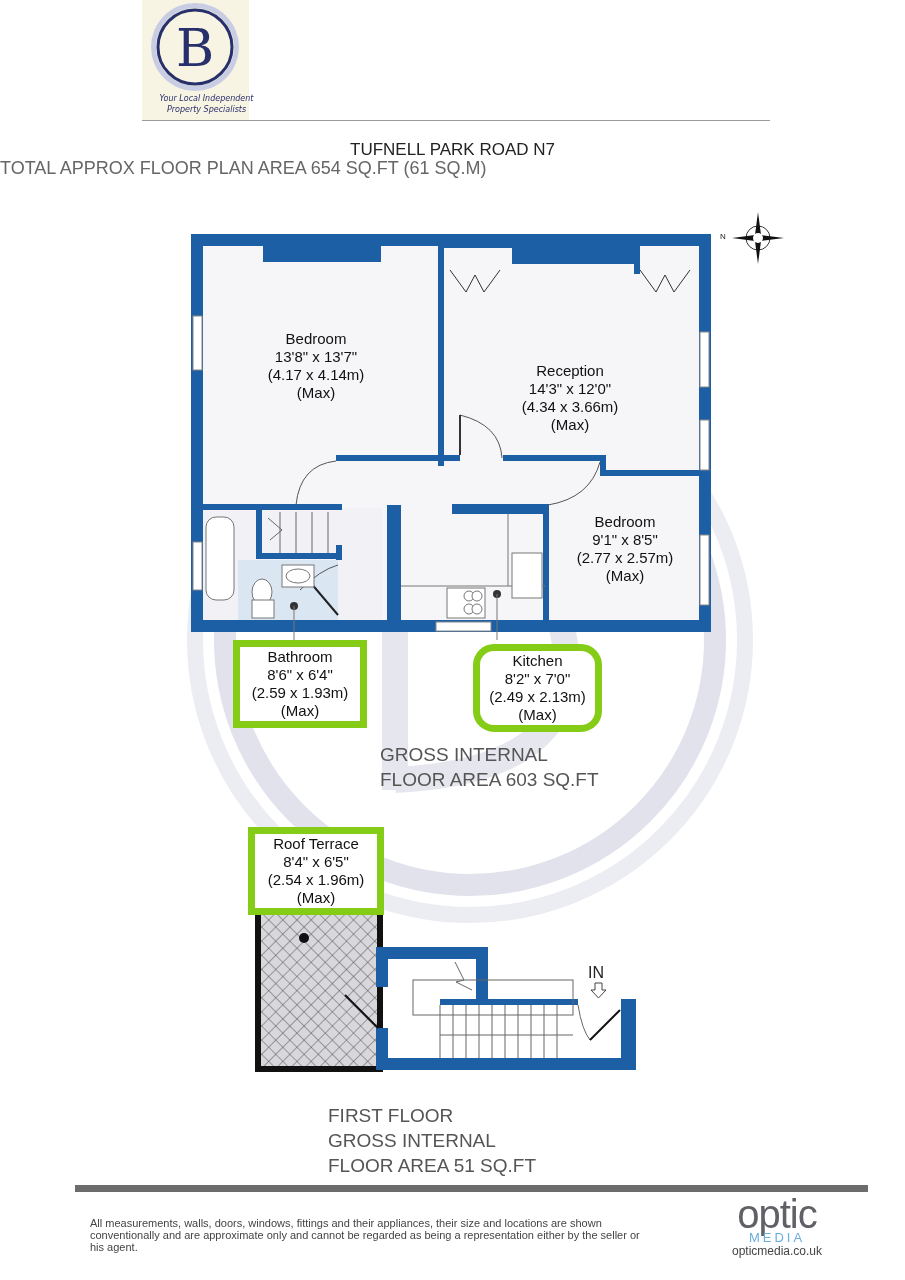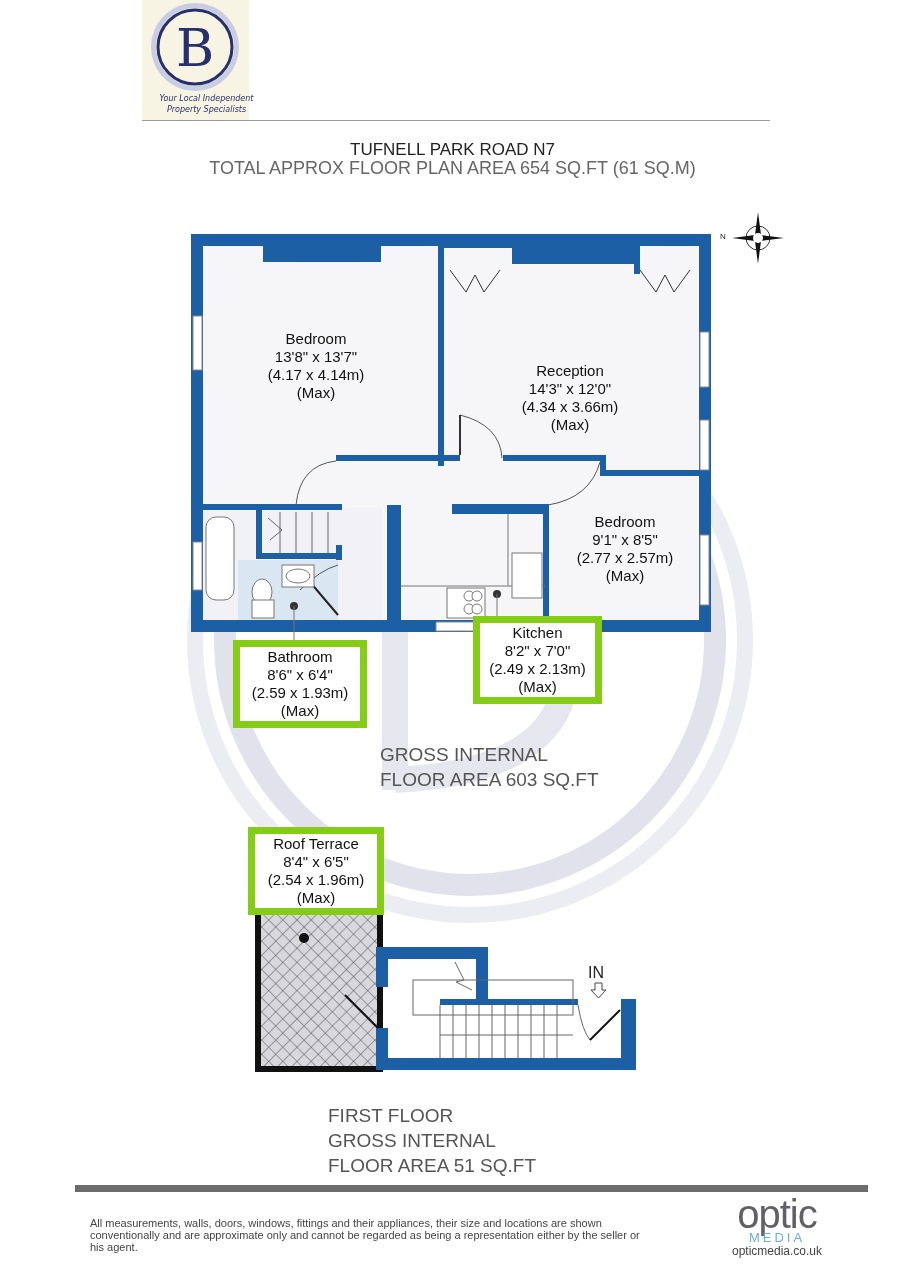--- a/index.html
+++ b/index.html
@@ -2,21 +2,21 @@
 <html><head>
 <meta charset="utf-8">
 <style>
   html,body{margin:0;padding:0;background:#ffffff;}
   body{width:905px;height:1280px;position:relative;overflow:hidden;font-family:"Liberation Sans",sans-serif;}
   .abs{position:absolute;}
   .logo-box{left:142px;top:0;width:107px;height:120px;background:#f7f4e4;}
   .logo-tag{font-family:"DejaVu Sans",sans-serif;font-size:8px;color:#2a2f6a;text-align:center;width:107px;left:0;line-height:10px;font-style:italic;padding-left:11px;}
   .hr-top{left:142px;top:120px;width:628px;height:1px;background:#9a9a9a;}
   .title{left:0;width:905px;top:130px;text-align:center;font-size:17px;color:#222;margin-top:10px;}
-  .subtitle{left:0;width:905px;top:158px;text-align:center;font-size:18px;color:#666;}
+  .subtitle{left:0;width:905px;top:158px;text-align:left;font-size:18px;color:#666;}
   svg.plan{left:0;top:0;}
   .room-label{text-align:center;font-size:15px;line-height:18px;color:#111;}
   .label-box{border:7px solid #84cc16;background:#fff;text-align:center;font-size:15px;line-height:18px;color:#111;padding:1px 0;}
   .floor-label{font-size:19px;line-height:25px;color:#555;}
   .hr-bottom{left:75px;top:1185px;width:793px;height:7px;background:#6c6c6c;}
   .disclaimer{left:90px;top:1217px;width:560px;font-size:11px;line-height:12px;color:#444;}
   .optic{left:722px;top:1196px;width:110px;text-align:center;}
   .optic-word{font-size:40px;line-height:36px;color:#606066;letter-spacing:-1px;}
   .optic-media{font-size:13px;color:#6aaedc;letter-spacing:3px;line-height:12px;}
   .optic-url{font-size:12px;color:#444;line-height:14px;}
@@ -196,21 +196,21 @@
   <div>9'1" x 8'5"</div>
   <div>(2.77 x 2.57m)</div>
   <div>(Max)</div>
 </div>
 <div class="abs label-box" style="left:233px;top:640px;width:120px;">
   <div>Bathroom</div>
   <div>8'6" x 6'4"</div>
   <div>(2.59 x 1.93m)</div>
   <div>(Max)</div>
 </div>
-<div class="abs label-box" style="left:473px;top:616px;width:115px;">
+<div class="abs label-box" style="left:473px;top:644px;width:115px;border-radius:21px;">
   <div>Kitchen</div>
   <div>8'2" x 7'0"</div>
   <div>(2.49 x 2.13m)</div>
   <div>(Max)</div>
 </div>
 
 <div class="abs" style="left:720px;top:232px;font-size:8px;color:#222;">N</div>
 
 <div class="abs floor-label" style="left:380px;top:742px;">
   <div>GROSS INTERNAL</div>

